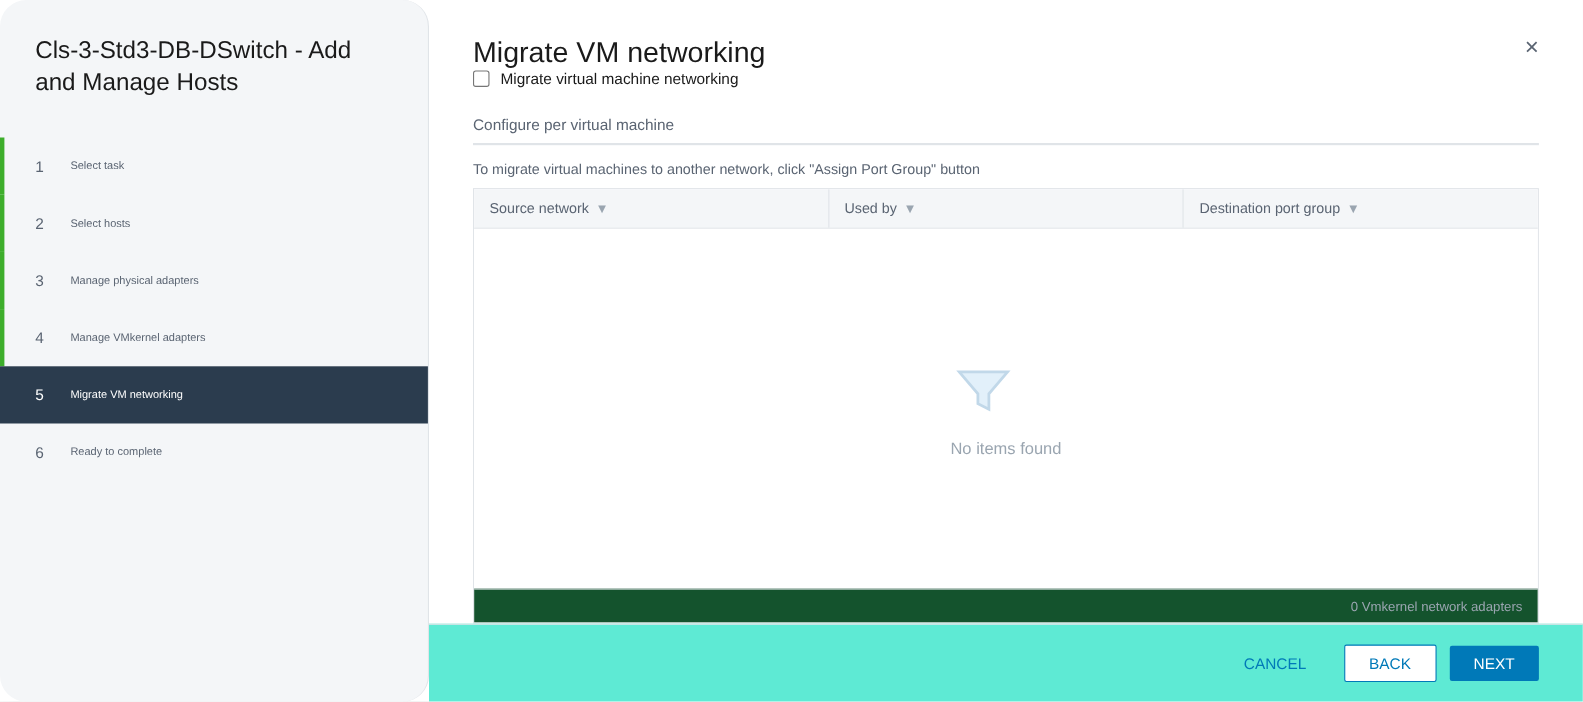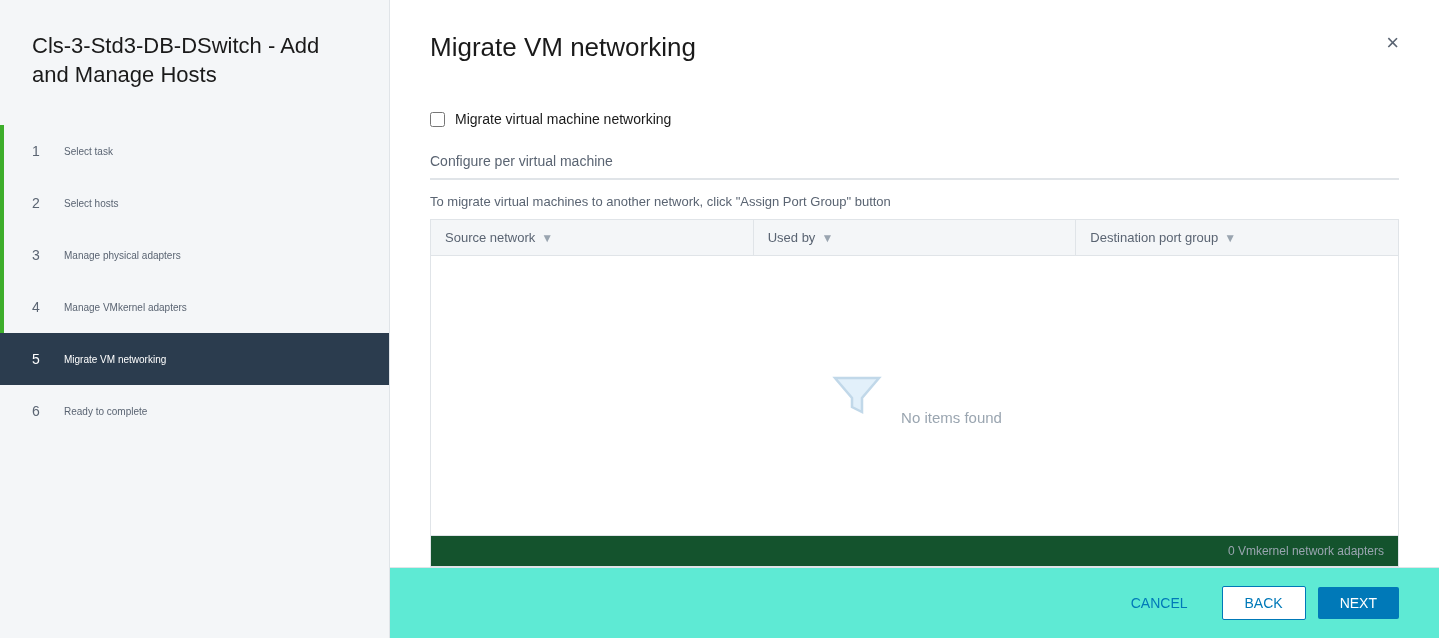--- a/index.html
+++ b/index.html
@@ -23,20 +23,21 @@
     }
     
     .sidebar {
       width: 390px;
       min-width: 390px;
       background: #f4f6f8;
       border-right: 1px solid #e0e4e8;
       display: flex;
       flex-direction: column;
       padding-top: 32px;
+      border-radius: 24px;
     }
     .sidebar-title {
       font-size: 22px;
       font-weight: 400;
       color: #1a1a1a;
       padding: 0 32px 36px 32px;
       line-height: 1.3;
     }
     .sidebar-steps {
       display: flex;
@@ -107,21 +108,20 @@
     .dialog-subtitle {
       color: #5a6472;
       font-size: 14px;
       padding: 8px 40px 20px 40px;
     }
     .checkbox-row {
       display: flex;
       align-items: center;
       padding: 0 40px 18px 40px;
       gap: 10px;
-      margin-top: 48px;
     }
     .checkbox-row input[type=checkbox] {
       width: 15px;
       height: 15px;
       cursor: pointer;
     }
     .checkbox-label {
       font-size: 14px;
       color: #1a1a1a;
     }
@@ -190,22 +190,22 @@
     .table-body {
       flex: 1;
       display: flex;
       flex-direction: column;
       align-items: center;
       justify-content: center;
       background: #fff;
     }
     .empty-state {
       display: flex;
-      flex-direction: row;
-      align-items: flex-end;
+      flex-direction: column;
+      align-items: flex-start;
       gap: 14px;
     }
     .funnel-icon {
       width: 60px;
       height: 60px;
     }
     .empty-text {
       font-size: 15px;
       color: #9aa5b0;
     }

